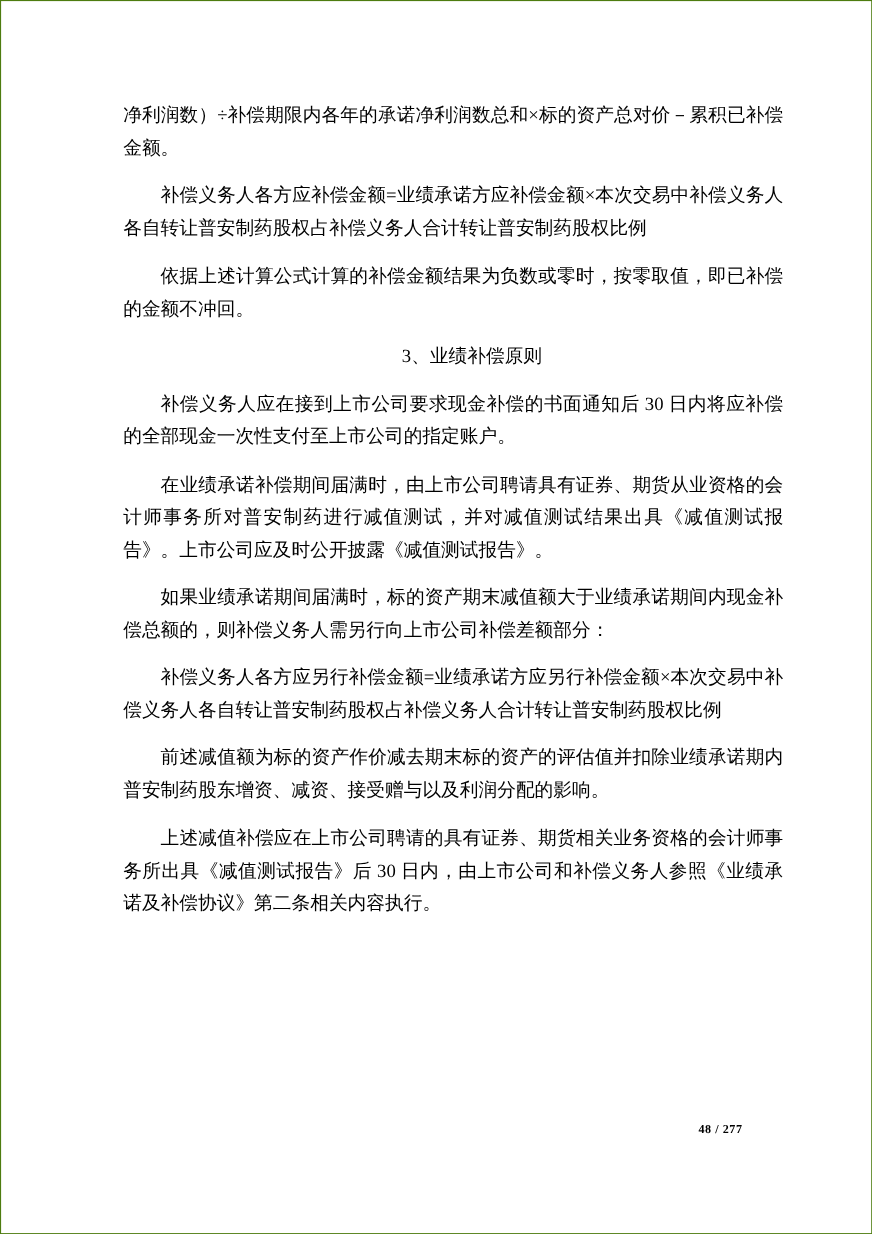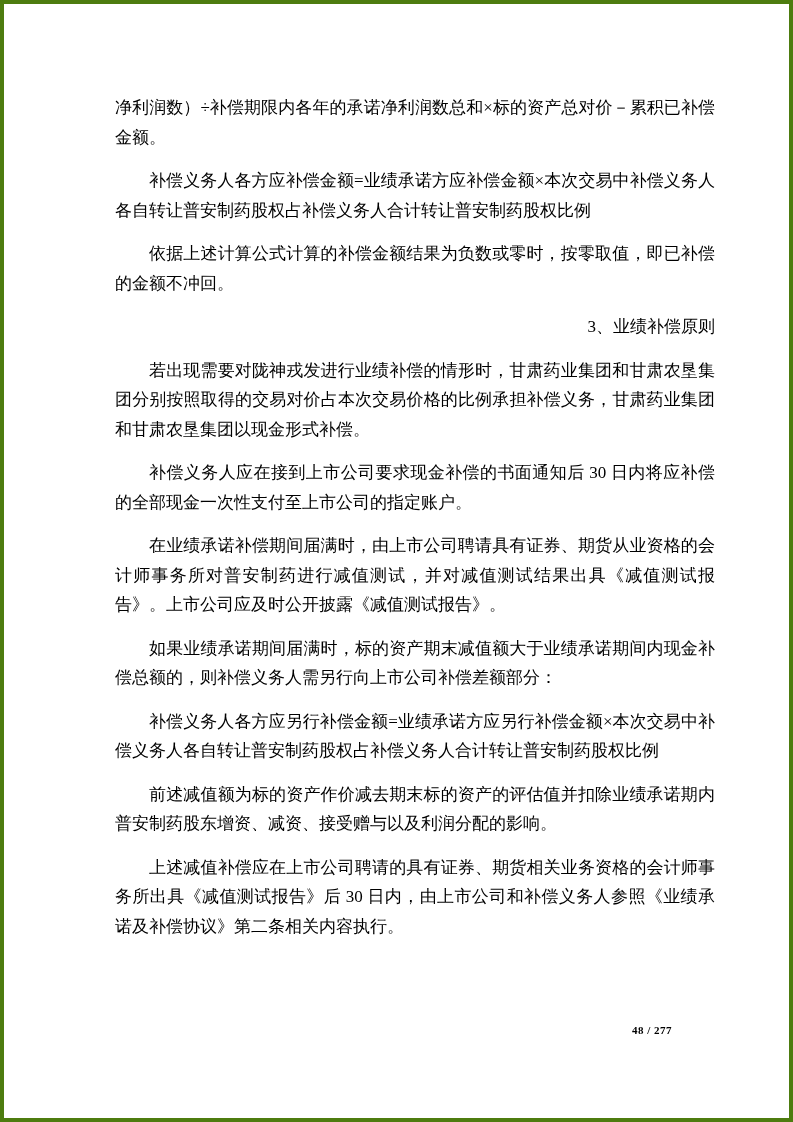--- a/index.html
+++ b/index.html
@@ -6,21 +6,21 @@
     margin: 0;
     padding: 0;
     background: #ffffff;
   }
   .page {
     position: relative;
     width: 793px;
     height: 1122px;
     box-sizing: border-box;
     background: #ffffff;
-    border: 4px solid #4d7c0f;
+    border: 1px solid #4d7c0f;
     overflow: hidden;
     font-family: "Liberation Serif", "DejaVu Serif", serif;
     color: #000000;
   }
   .content {
     position: absolute;
     left: 111px;
     top: 89px;
     width: 600px;
     font-size: 17px;
@@ -30,41 +30,40 @@
     margin: 0 0 14px 0;
     text-indent: 2em;
     text-align: justify;
     text-justify: inter-ideograph;
     word-break: break-all;
   }
   .para.continuation {
     text-indent: 0;
   }
   .para.heading {
-    text-align: right;
+    text-align: center;
   }
   .page-number {
     position: absolute;
     top: 1020px;
     right: 117px;
     font-size: 11px;
     font-weight: bold;
     letter-spacing: 0.5px;
   }
 </style>
 </head>
 <body>
 
 <div class="page">
   <main class="content">
       <p class="para continuation">净利润数）÷补偿期限内各年的承诺净利润数总和×标的资产总对价－累积已补偿金额。</p>
       <p class="para body">补偿义务人各方应补偿金额=业绩承诺方应补偿金额×本次交易中补偿义务人各自转让普安制药股权占补偿义务人合计转让普安制药股权比例</p>
       <p class="para body">依据上述计算公式计算的补偿金额结果为负数或零时，按零取值，即已补偿的金额不冲回。</p>
       <p class="para heading">3、业绩补偿原则</p>
-      <p class="para body">若出现需要对陇神戎发进行业绩补偿的情形时，甘肃药业集团和甘肃农垦集团分别按照取得的交易对价占本次交易价格的比例承担补偿义务，甘肃药业集团和甘肃农垦集团以现金形式补偿。</p>
       <p class="para body">补偿义务人应在接到上市公司要求现金补偿的书面通知后 30 日内将应补偿的全部现金一次性支付至上市公司的指定账户。</p>
       <p class="para body">在业绩承诺补偿期间届满时，由上市公司聘请具有证券、期货从业资格的会计师事务所对普安制药进行减值测试，并对减值测试结果出具《减值测试报告》。上市公司应及时公开披露《减值测试报告》。</p>
       <p class="para body">如果业绩承诺期间届满时，标的资产期末减值额大于业绩承诺期间内现金补偿总额的，则补偿义务人需另行向上市公司补偿差额部分：</p>
       <p class="para body">补偿义务人各方应另行补偿金额=业绩承诺方应另行补偿金额×本次交易中补偿义务人各自转让普安制药股权占补偿义务人合计转让普安制药股权比例</p>
       <p class="para body">前述减值额为标的资产作价减去期末标的资产的评估值并扣除业绩承诺期内普安制药股东增资、减资、接受赠与以及利润分配的影响。</p>
       <p class="para body">上述减值补偿应在上市公司聘请的具有证券、期货相关业务资格的会计师事务所出具《减值测试报告》后 30 日内，由上市公司和补偿义务人参照《业绩承诺及补偿协议》第二条相关内容执行。</p>
     </main>
   <div class="page-number">48 / 277</div>
 </div>
 

